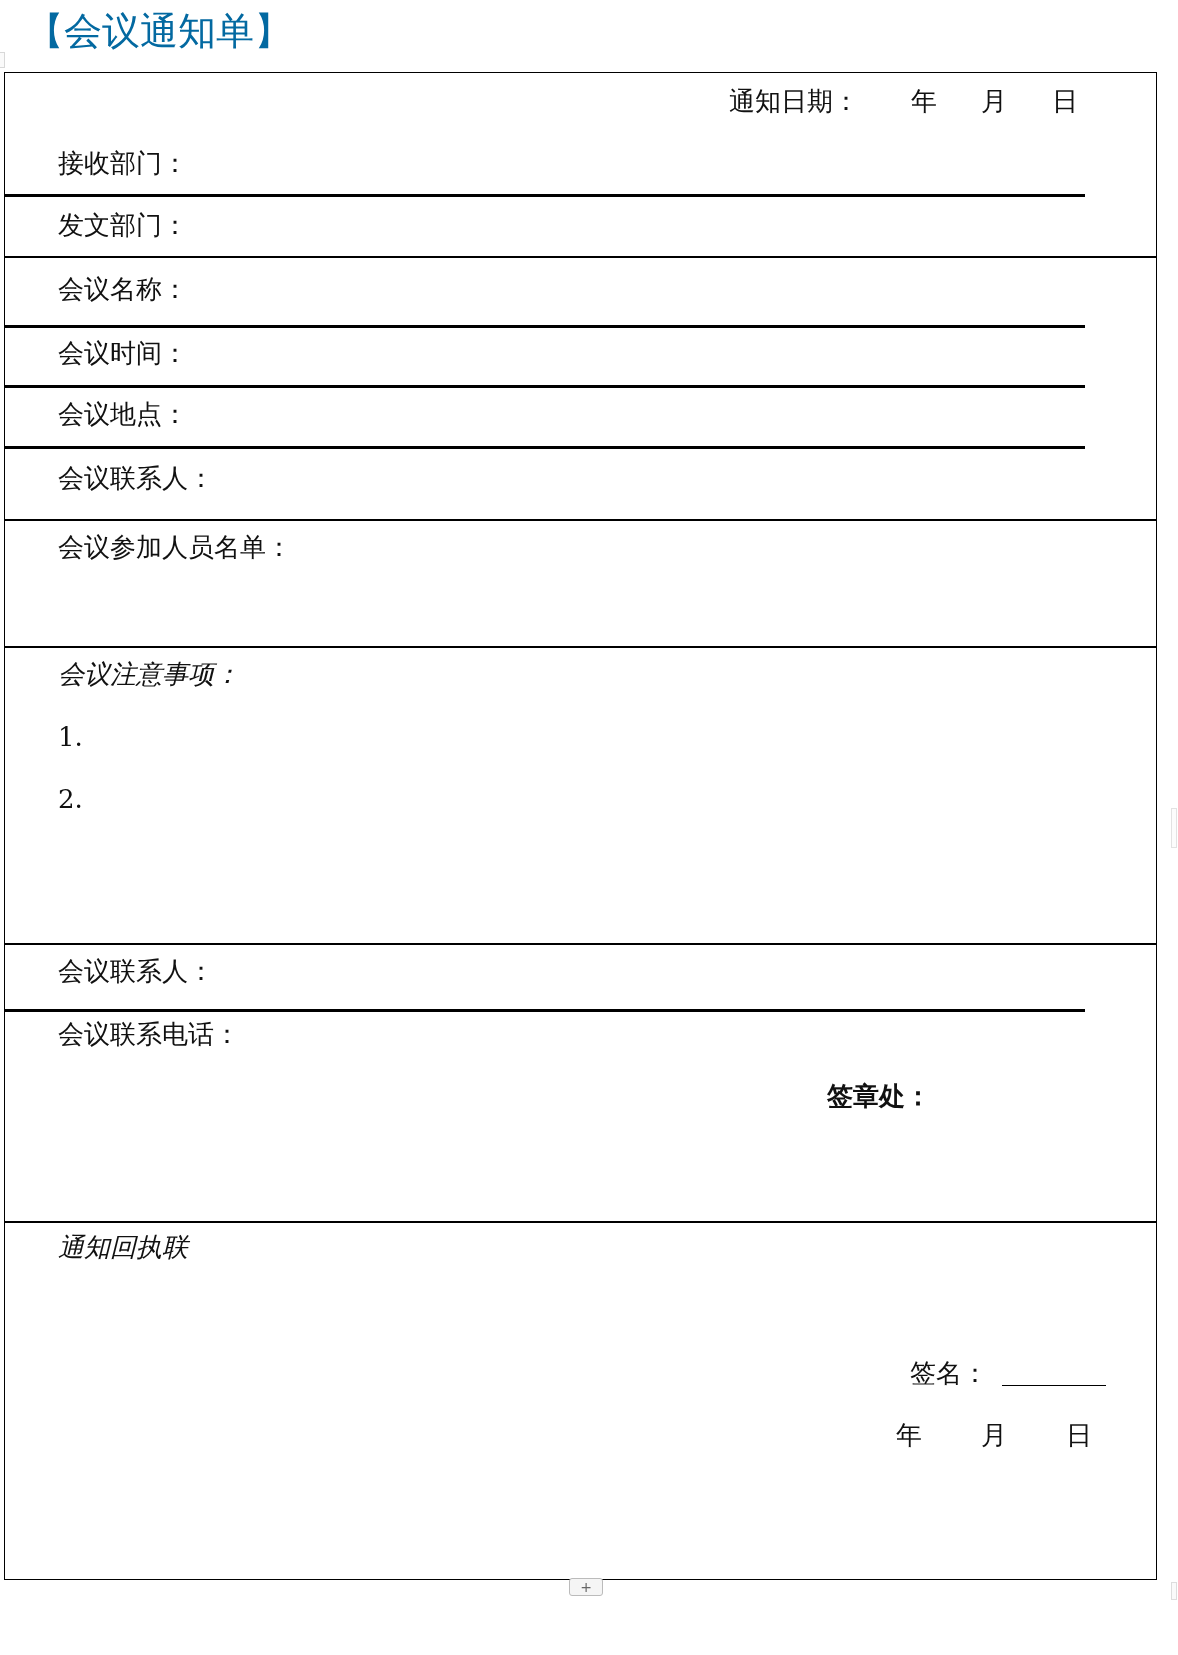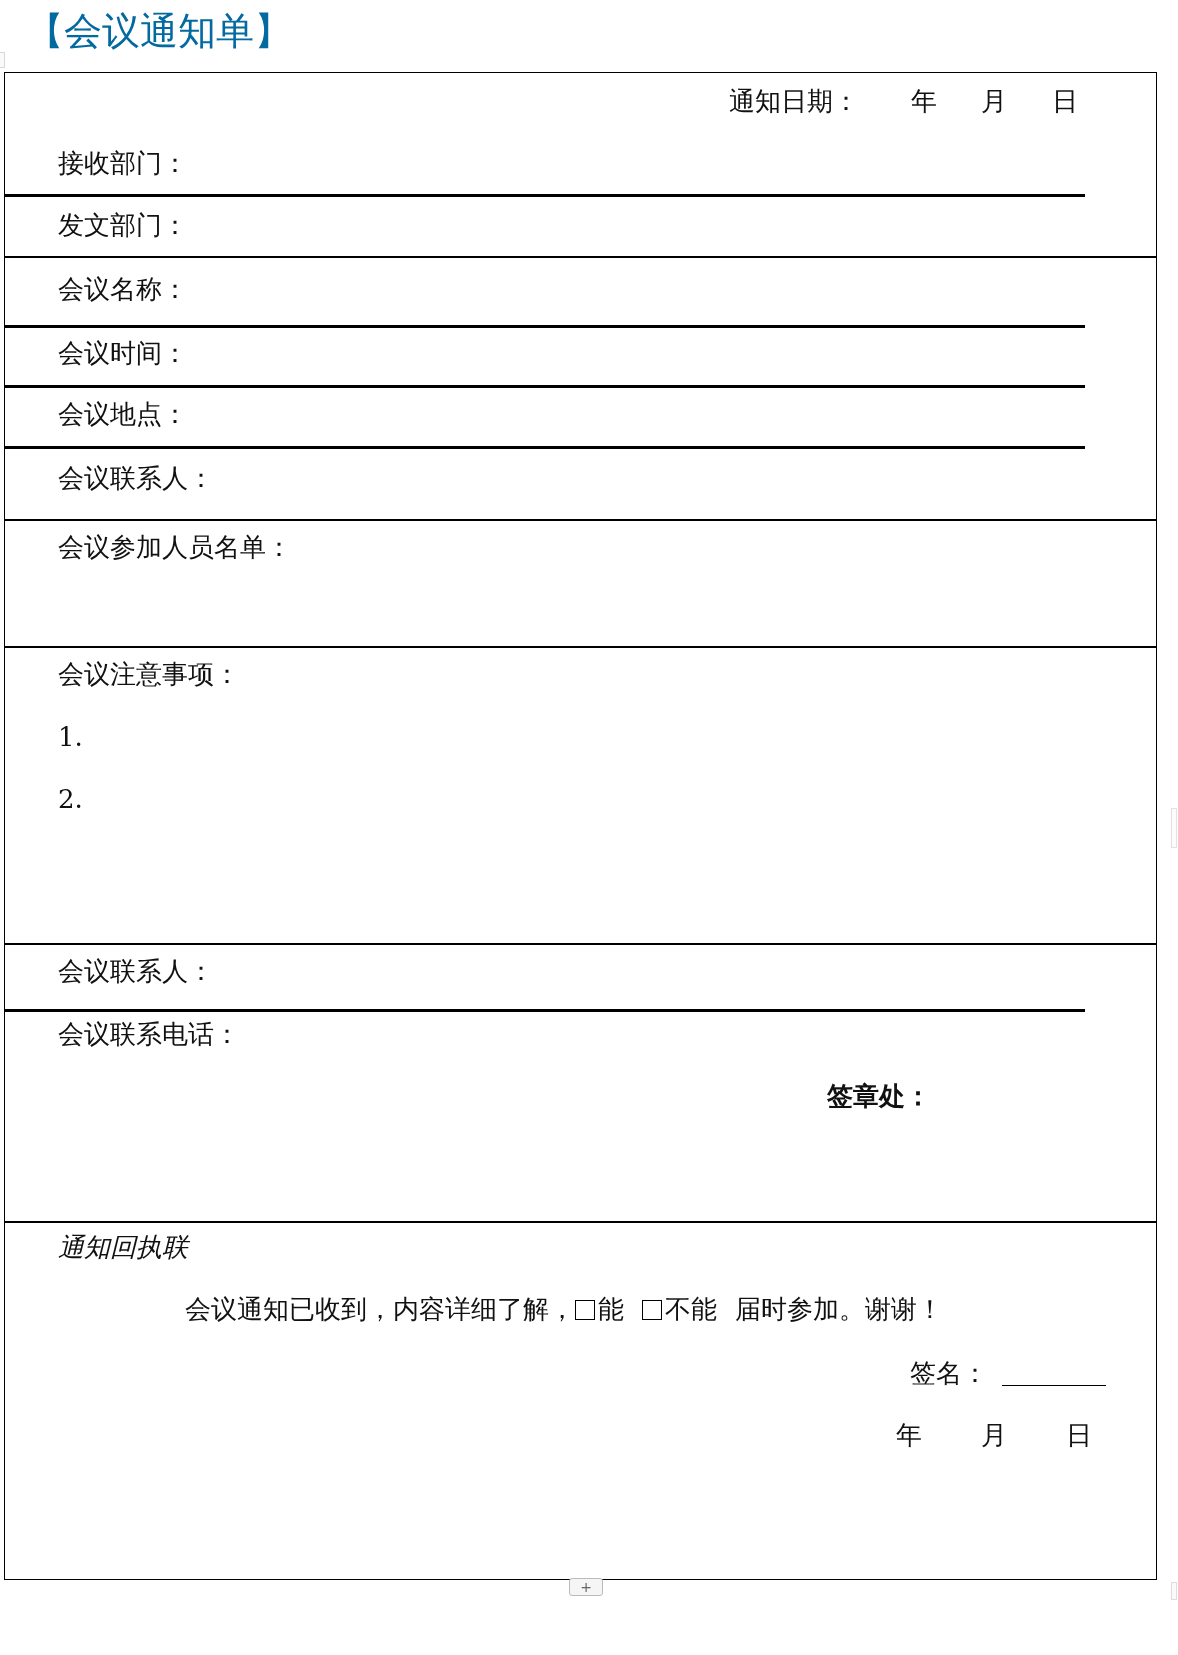--- a/index.html
+++ b/index.html
@@ -44,35 +44,32 @@
   <div class="t lbl" style="top:264px;">会议时间：</div>
   <div class="hline thick" style="top:312px;"></div>
   <div class="t lbl" style="top:325px;text-align:right;">会议地点：</div>
   <div class="hline thick" style="top:373px;"></div>
   <div class="t lbl" style="top:389px;">会议联系人：</div>
   <div class="hline thin" style="top:446px;"></div>
 
   <div class="t lbl" style="top:458px;">会议参加人员名单：</div>
   <div class="hline thin" style="top:573px;"></div>
 
-  <div class="t lbl" style="top:585px;">会议注意事项：</div>
+  <div class="t lbl" style="top:585px;font-style:italic;">会议注意事项：</div>
   <div class="t lbl" style="top:648px;">1.</div>
   <div class="t lbl" style="top:710px;">2.</div>
   <div class="hline thin" style="top:870px;"></div>
 
   <div class="t lbl" style="top:882px;">会议联系人：</div>
   <div class="hline thick" style="top:936px;"></div>
   <div class="t lbl" style="top:945px;">会议联系电话：</div>
   <div class="t" style="left:822px; top:1007px;font-weight:bold;">签章处：</div>
   <div class="hline thin" style="top:1148px;"></div>
 
   <div class="t lbl" style="top:1158px;font-style:italic;">通知回执联</div>
-  <div class="t" style="left:180px; top:1220px;">
-    <span>会议通知已收到，内容详细了解，</span><span class="cb"></span><span>能</span><span style="display:inline-block;width:18px;"></span><span class="cb"></span><span>不能</span><span style="display:inline-block;width:18px;"></span><span>届时参加。谢谢！</span>
-  </div>
   <div class="t" style="left:905px; top:1284px;">
     <span>签名：</span><span class="sign-line"></span>
   </div>
   <div class="t" style="left:891px; top:1346px;">年</div>
   <div class="t" style="left:976px; top:1346px;">月</div>
   <div class="t" style="left:1061px; top:1346px;">日</div>
 </div>
 
 <div class="side-handle"></div>
 <div class="add-row-btn">+</div>

